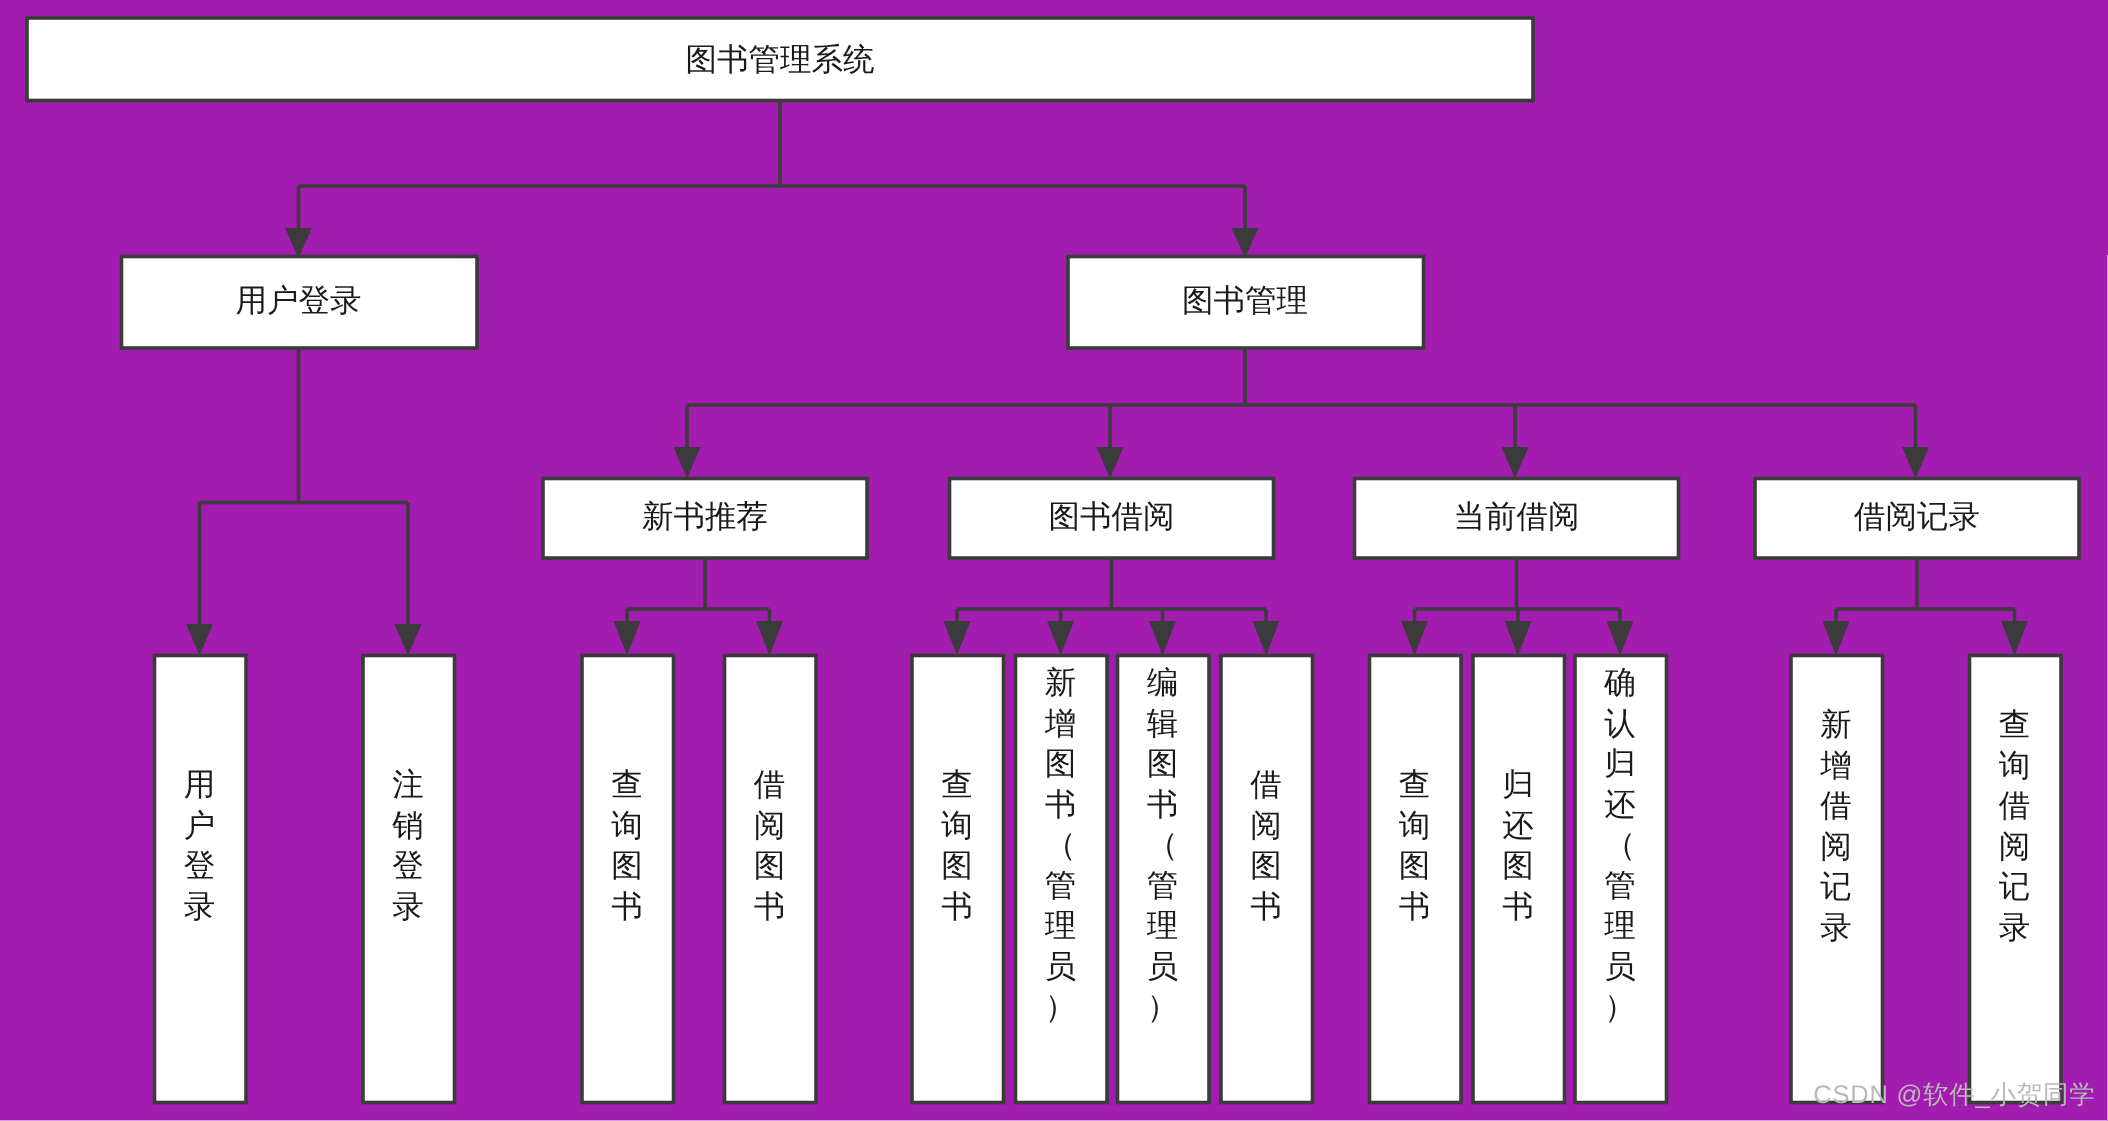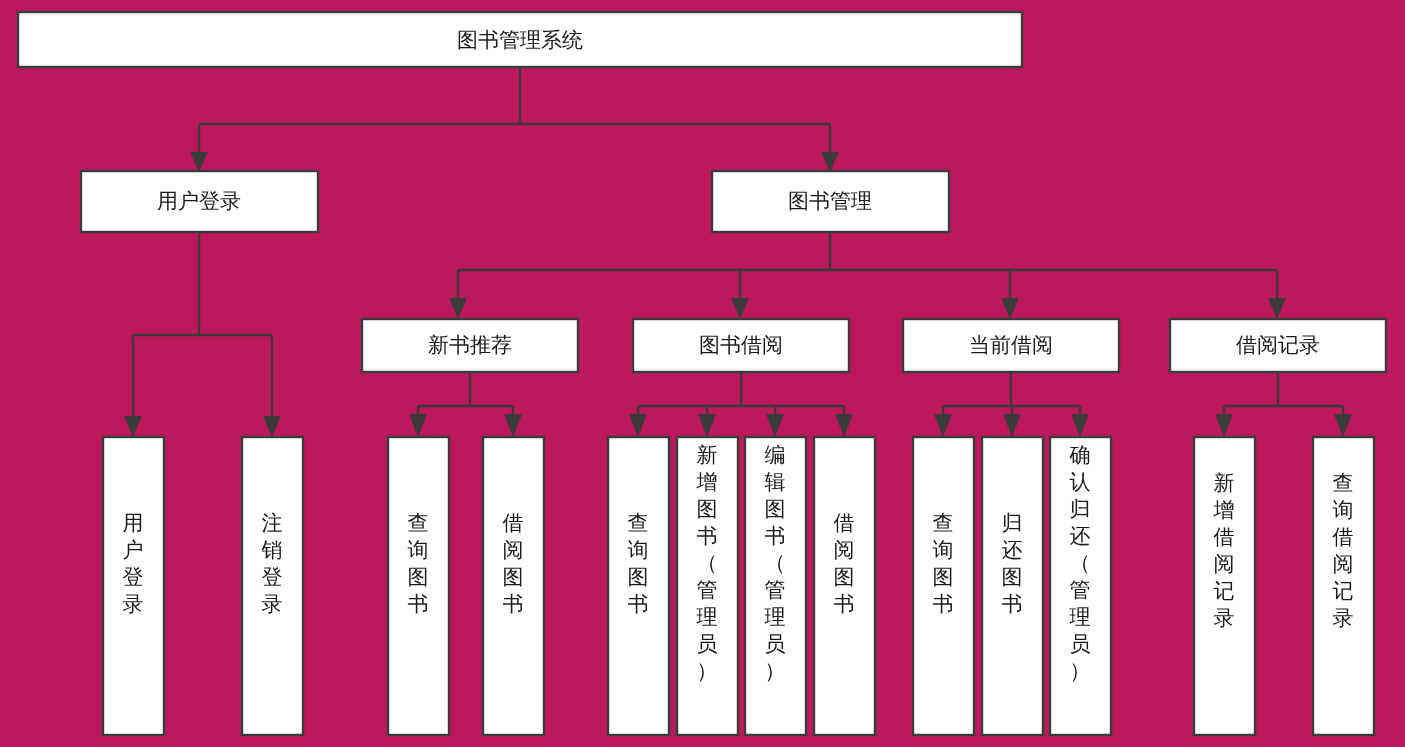--- a/index.html
+++ b/index.html
@@ -7,21 +7,21 @@
     padding: 0;
     background: #ffffff;
   }
   body {
     font-family: "Liberation Sans", "DejaVu Sans", sans-serif;
   }
   #diagram-root {
     position: relative;
     width: 1405px;
     height: 747px;
-    background: #be185d;
+    background: #a21caf;
     overflow: hidden;
     text-decoration: underline;
   }
   svg.diagram-canvas {
     position: absolute;
     left: 0;
     top: 0;
     width: 1405px;
     height: 747px;
   }
@@ -219,13 +219,14 @@
       <rect class="node-box" x="1194" y="437" width="61" height="298"></rect>
       <text class="node-label-v" x="1224" y="490"><tspan x="1224" y="490">新</tspan><tspan x="1224" y="517">增</tspan><tspan x="1224" y="544">借</tspan><tspan x="1224" y="571">阅</tspan><tspan x="1224" y="598">记</tspan><tspan x="1224" y="625">录</tspan></text>
     </g>
     <g>
       <rect class="node-box" x="1313" y="437" width="61" height="298"></rect>
       <text class="node-label-v" x="1343" y="490"><tspan x="1343" y="490">查</tspan><tspan x="1343" y="517">询</tspan><tspan x="1343" y="544">借</tspan><tspan x="1343" y="571">阅</tspan><tspan x="1343" y="598">记</tspan><tspan x="1343" y="625">录</tspan></text>
     </g>
 
   </svg>
 
+  <div class="watermark">CSDN @软件_小贺同学</div>
 </div>
 
 </body></html>

